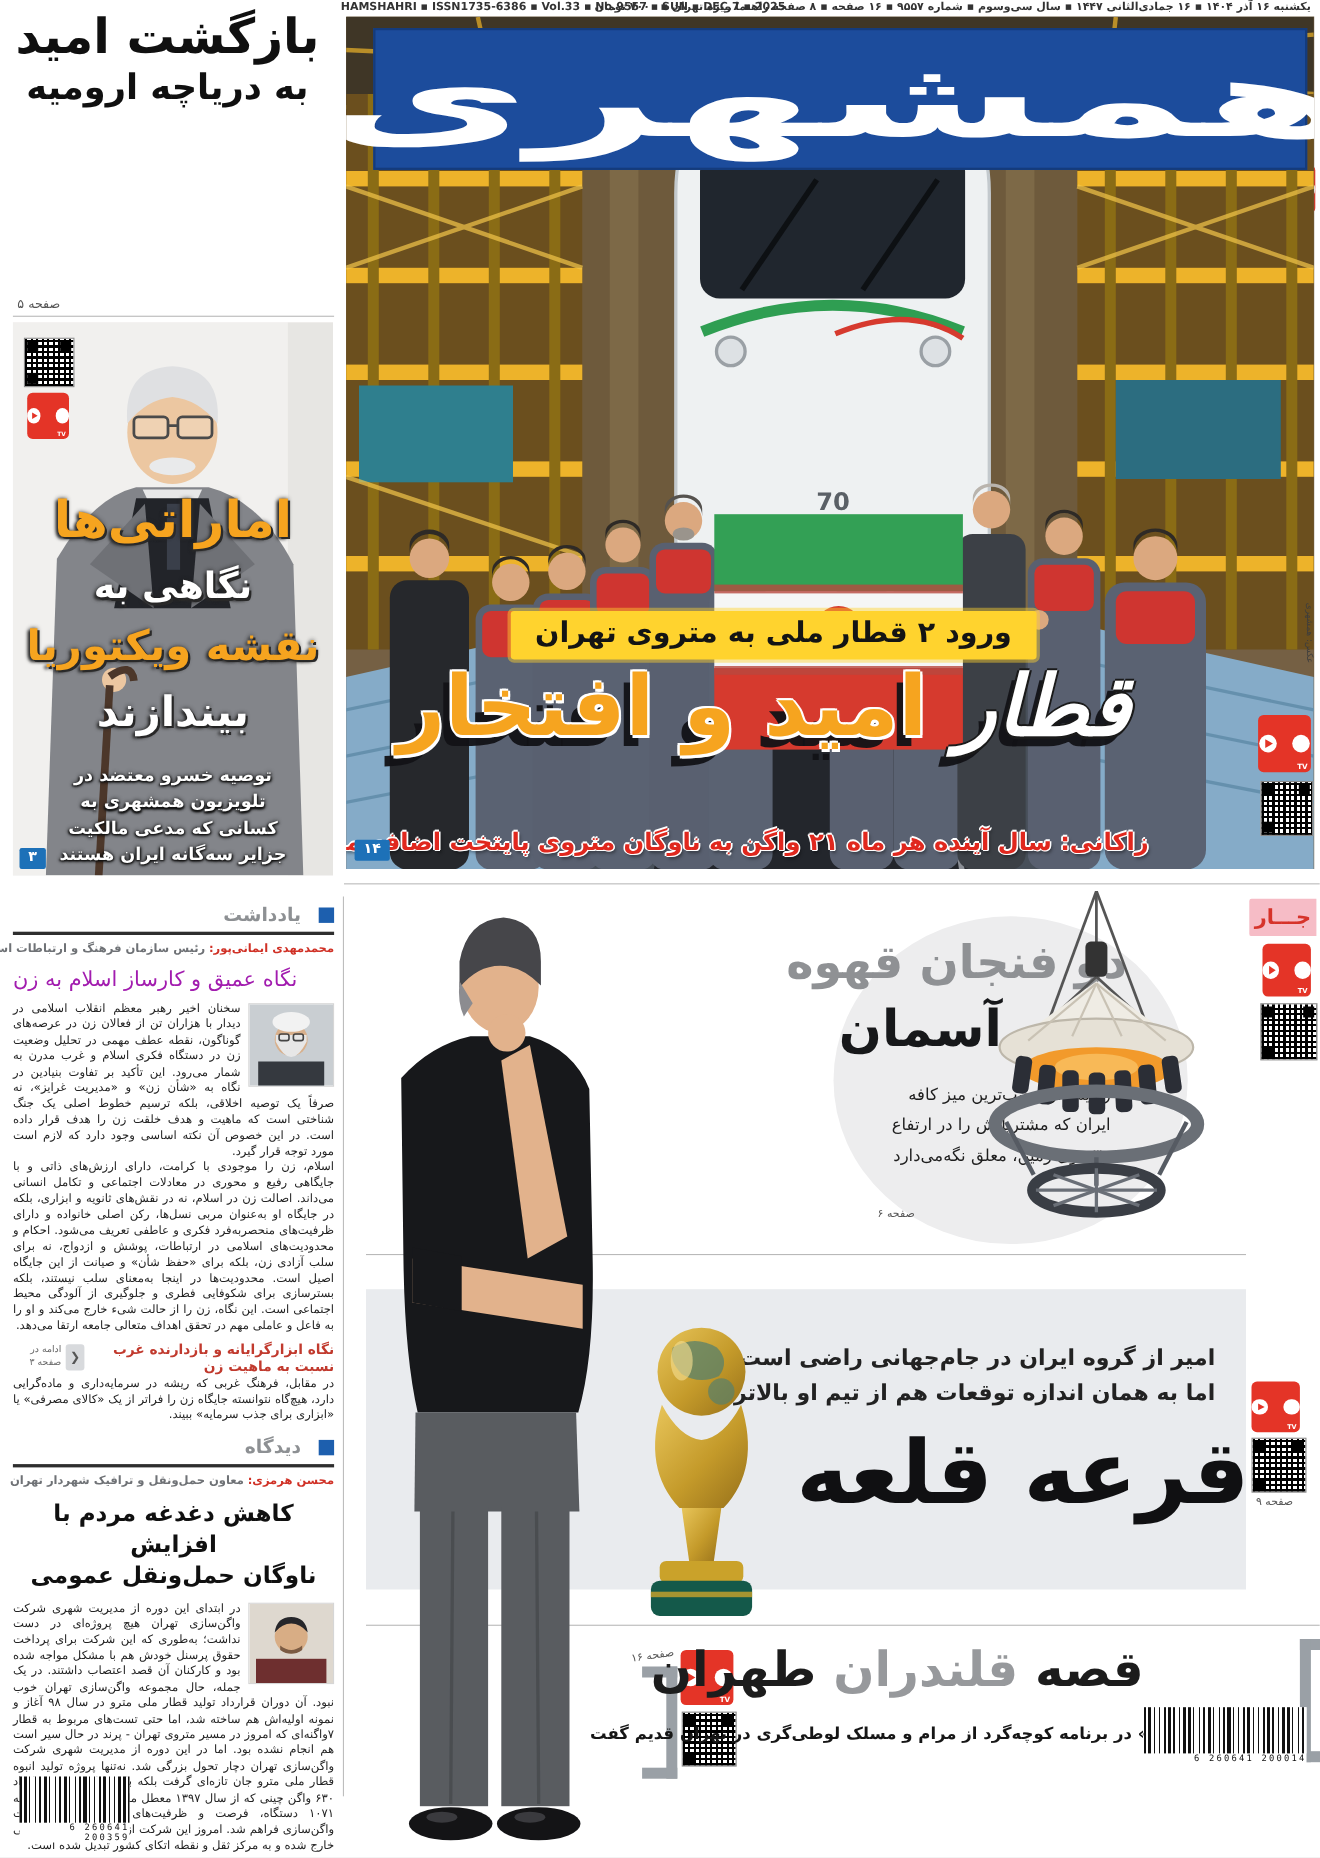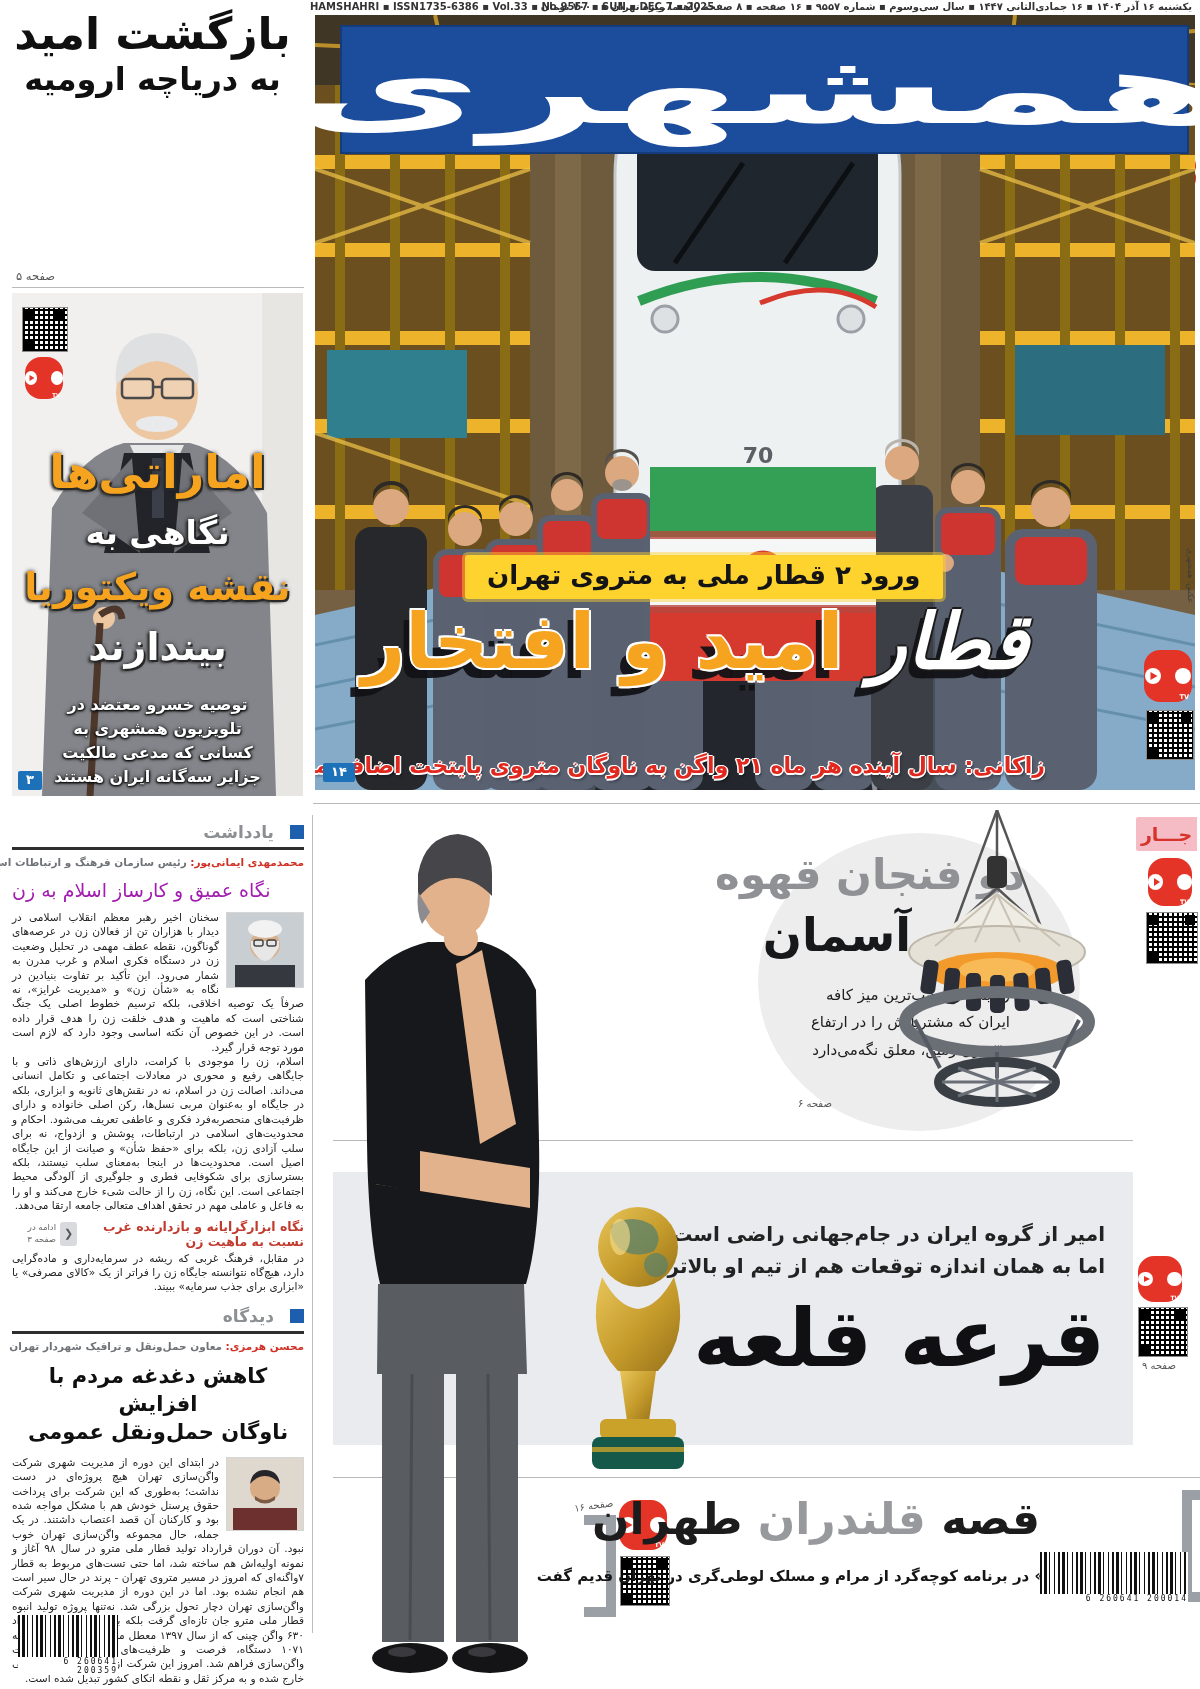--- a/index.html
+++ b/index.html
@@ -34,21 +34,21 @@
   .masthead span{color:#fff;font-size:96px;font-weight:900;transform:scaleX(2.15);white-space:nowrap;}
   .kicker{left:150px;top:540px;background:#ffd32e;color:#141414;font-size:26px;font-weight:900;
           padding:5px 22px 9px;border-radius:3px;white-space:nowrap;box-shadow:0 0 0 3px rgba(255,211,46,.45);}
   .mainhl{left:15px;top:582px;width:730px;text-align:center;font-size:76px;font-weight:900;white-space:nowrap;}
   .mh-w{color:#fff;text-shadow:2px 0 #1a1a1a,-2px 0 #1a1a1a,0 2px #1a1a1a,0 -2px #1a1a1a,-7px 9px 0 rgba(18,18,22,.95);font-style:italic;}
   .mh-o{color:#f6a41f;text-shadow:2px 0 #fff,-2px 0 #fff,0 2px #fff,0 -2px #fff,2px 2px #fff,-2px -2px #fff,-8px 10px 0 rgba(18,18,22,.95);}
   .mainsub{left:30px;top:738px;width:700px;text-align:center;font-size:22px;font-weight:900;color:#e0281e;white-space:nowrap;
            text-shadow:1.5px 0 #fff,-1.5px 0 #fff,0 1.5px #fff,0 -1.5px #fff,1px 1px #fff,-1px -1px #fff,2px 3px 3px rgba(0,0,0,.4);}
   .vcredit{left:1186px;top:548px;writing-mode:vertical-rl;font-size:8px;color:#3d3d3d;letter-spacing:1px;}
   
-  .tv{position:absolute;background:#e43427;border-radius:16px;display:flex;align-items:center;justify-content:center;gap:14px;}
+  .tv{position:absolute;background:#e43427;border-radius:5px;display:flex;align-items:center;justify-content:center;gap:14px;}
   .tv .tc{width:1.55em;height:1.55em;border-radius:50%;background:#fff;position:relative;display:inline-block;}
   .tv .tp i{position:absolute;left:58%;top:50%;transform:translate(-50%,-50%);width:0;height:0;
             border-left:.68em solid #e43427;border-top:.42em solid transparent;border-bottom:.42em solid transparent;}
   .tv b{position:absolute;bottom:1px;right:3px;font-size:.62em;color:#fff;font-style:normal;letter-spacing:0;}
   
   .qr{position:absolute;background-color:#fff;border:1px solid #8a8a8a;
       background-image:
         linear-gradient(#000,#000),linear-gradient(#000,#000),linear-gradient(#000,#000),
         repeating-linear-gradient(0deg,#000 0 2px,transparent 2px 5px),
         repeating-linear-gradient(90deg,#000 0 2px,#fff 2px 5px);
@@ -58,21 +58,21 @@
   
   .tag{left:1136px;top:817px;width:61px;height:34px;background:#f6bcc6;color:#d6332a;font-weight:900;font-size:19px;
        display:flex;align-items:center;justify-content:center;border-radius:2px 0 0 2px;}
   .ellipse{left:758px;top:833px;width:322px;height:298px;border-radius:50%;background:#ededee;}
   .cf-h1{left:715px;top:850px;width:310px;text-align:center;font-size:42px;font-weight:900;color:#8f9194;white-space:nowrap;}
   .cf-h2{left:715px;top:908px;width:310px;text-align:center;font-size:46px;font-weight:900;color:#17181a;white-space:nowrap;}
   .cf-lede{left:793px;top:982px;width:217px;text-align:right;font-size:15px;line-height:1.82;color:#1e1e1e;font-weight:500;}
   
   .graybox{left:333px;top:1172px;width:800px;height:273px;background:#e9ebee;}
   .wc-lede{left:715px;top:1218px;width:390px;text-align:center;font-size:20px;line-height:1.6;color:#222;font-weight:600;white-space:nowrap;}
-  .wc-hl{left:715px;top:1292px;width:390px;text-align:center;font-size:80px;font-weight:900;color:#101012;white-space:nowrap;}
+  .wc-hl{left:746px;top:1292px;width:390px;text-align:center;font-size:80px;font-weight:900;color:#101012;white-space:nowrap;}
   
   .brk{position:absolute;border:10px solid #9aa0a6;}
   .q-hl{left:680px;top:1493px;width:360px;text-align:center;font-size:44px;font-weight:900;white-space:nowrap;letter-spacing:-1px;}
   .q-gray{color:#97999c;}
   .q-sub{left:640px;top:1567px;width:500px;text-align:center;font-size:15px;font-weight:600;color:#161616;white-space:nowrap;}
   
   .bcwrap{position:absolute;background:#fff;text-align:right;}
   .bc{height:42px;background:repeating-linear-gradient(90deg,#111 0 2px,#fff 2px 4px,#111 4px 7px,#fff 7px 9px,#111 9px 10px,#fff 10px 14px,#111 14px 15px,#fff 15px 18px);}
   .bcnum{font-size:8px;letter-spacing:2px;direction:ltr;color:#111;font-family:"DejaVu Sans Mono",monospace;}
   

